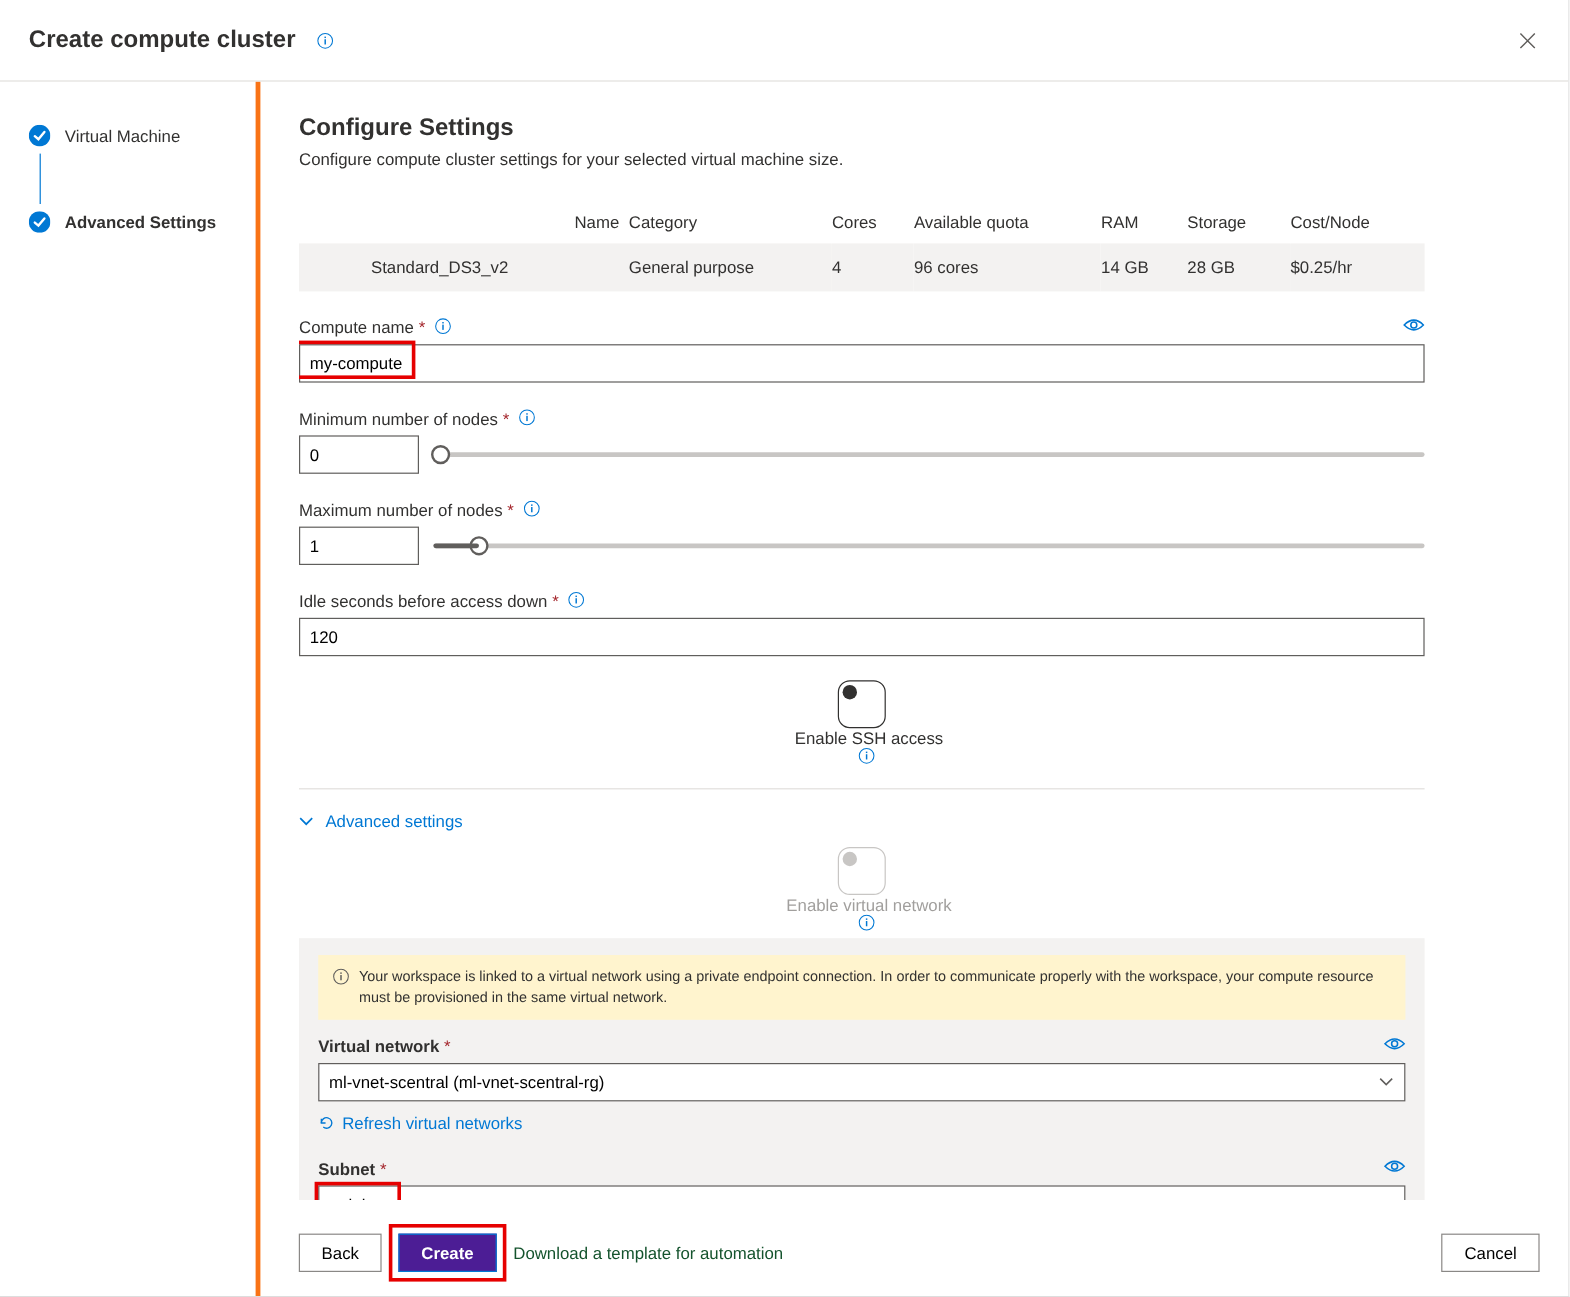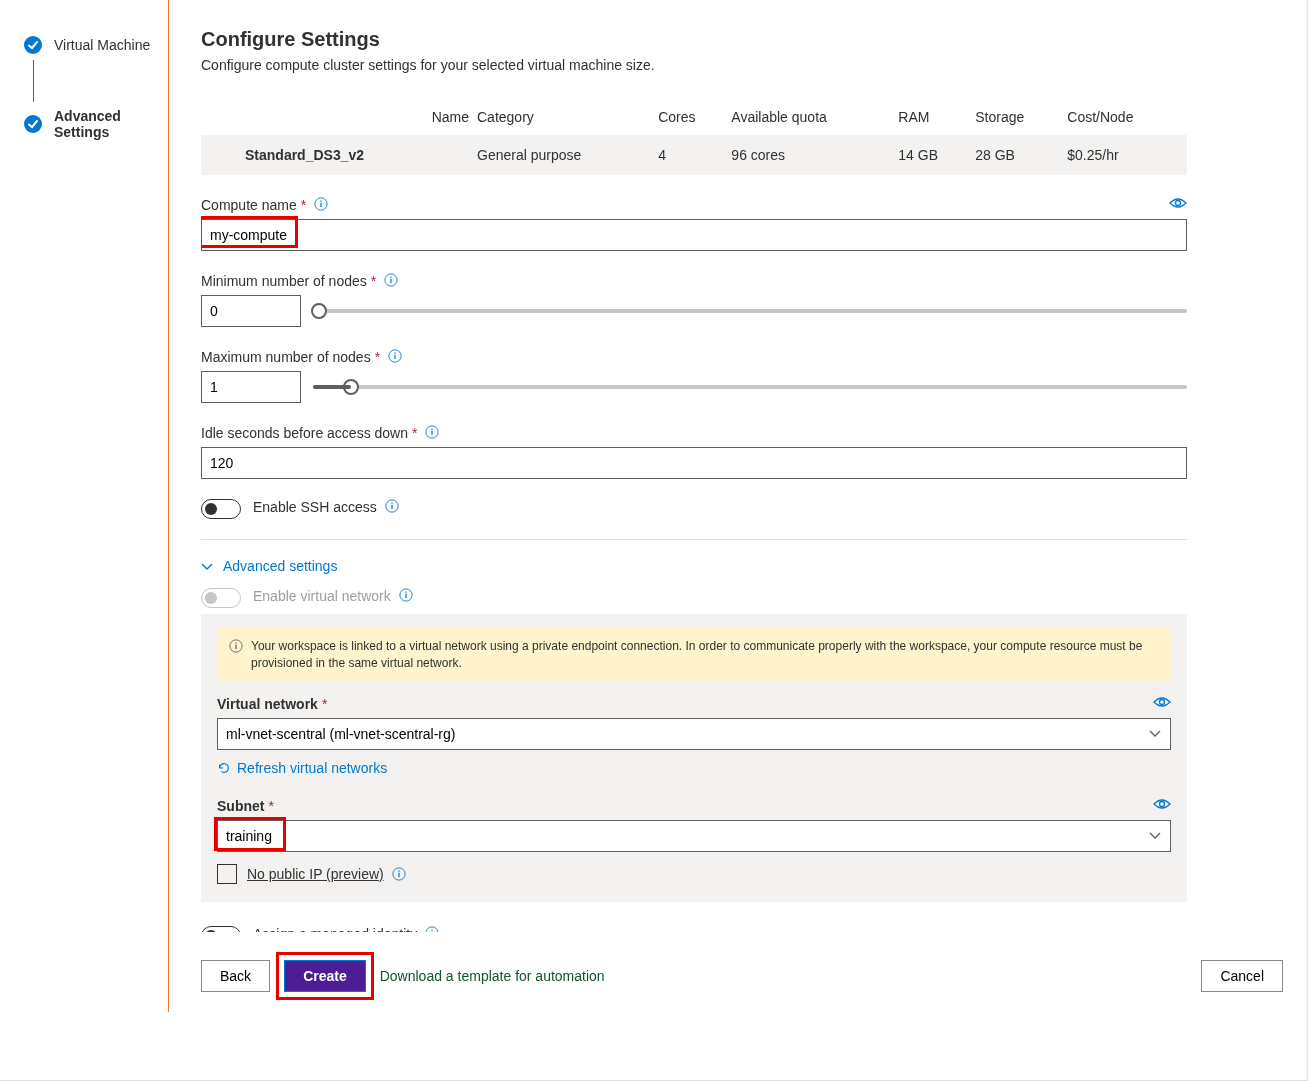--- a/index.html
+++ b/index.html
@@ -23,22 +23,22 @@
   .header .info-icon { margin-left:18px; }
   .close-btn {
     position:absolute; right:22px; top:22px;
     width:24px; height:24px; display:flex; align-items:center; justify-content:center;
     cursor:pointer;
     color:#605e5c;
   }
   
   .body { display:flex; height: calc(100% - 68px); }
   .sidebar {
-    width:169px;
-    border-right:1px solid #f97316;
+    width:217px;
+    border-right:4px solid #f97316;
     padding-top:30px;
   }
   .step {
     display:flex; align-items:center;
     padding: 6px 0 6px 24px;
     position:relative;
   }
   .step-connector {
     position:absolute;
     left:33px; top:30px; height:42px; width:1px;
@@ -60,21 +60,21 @@
     height: calc(100% - 80px);
     overflow:auto;
   }
   h2.section-title { margin:0 0 6px 0; font-size:20px; font-weight:600; }
   .section-desc { color:#323130; font-size:14px; margin-bottom:26px; }
   
   .vm-table { width:100%; border-collapse:collapse; font-size:14px; }
   .vm-table th { text-align:left; font-weight:400; color:#323130; padding:10px 8px 10px 0; }
   .vm-table th:first-child { padding-left:44px;text-align:right; }
   .vm-table td { padding:12px 8px 12px 0; }
-  .vm-table td:first-child { padding-left:44px; font-weight:700; }
+  .vm-table td:first-child { padding-left:60px; font-weight:400; }
   .vm-table tbody tr { background:#f3f2f1; }
   
   .field { margin-top:22px; }
   .field-label { font-size:14px; margin-bottom:6px; display:flex; align-items:flex-start; }
   .req { color:#a4262c; margin-left:4px; }
   .preview-eye {
     color:#0078d4; margin-left:auto;
   }
   .text-input, .select-input {
     width:100%;
@@ -91,21 +91,21 @@
   .slider-track {
     height:4px; background:#c8c6c4; border-radius:2px; flex:1;
   }
   .slider-thumb {
     position:absolute;
     width:16px; height:16px; border-radius:50%;
     background:#fff; border:2px solid #605e5c;
     top:50%; transform:translateY(-50%);
   }
   
-  .toggle-row { display:flex; margin-top:20px; }
+  .toggle-row { display:flex; align-items:center; margin-top:20px;flex-direction:column; }
   .toggle-row.with-border { border-bottom:1px solid #e1dfdd; padding-bottom:20px; }
   .toggle {
     width:40px; height:20px; border-radius:10px;
     border:1px solid #323130;
     position:relative; flex:0 0 40px;
     background:#fff;
     cursor:pointer;
   }
   .toggle .knob {
     width:12px; height:12px; border-radius:50%;
@@ -172,20 +172,35 @@
     display:inline-flex; width:14px; height:14px; margin-left:8px;
     color:#0078d4; align-items:center; justify-content:center;
   }
   .info-circ svg, .preview-eye svg { display:block; }
 </style>
 </head>
 <body>
 
 <div class="screen">
 
+  <div class="header">
+    <span class="header-title">Create compute cluster</span>
+    <span class="info-circ info-icon">
+      <svg width="14" height="14" viewBox="0 0 16 16">
+          <circle cx="8" cy="8" r="7" fill="none" stroke="currentColor" stroke-width="1"></circle>
+          <rect x="7.3" y="6.5" width="1.4" height="5" fill="currentColor"></rect>
+          <rect x="7.3" y="4" width="1.4" height="1.4" fill="currentColor"></rect>
+        </svg>
+    </span>
+    <div class="close-btn">
+      <svg width="14" height="14" viewBox="0 0 14 14">
+          <path d="M1 1 L13 13 M13 1 L1 13" stroke="currentColor" stroke-width="1.2"></path>
+        </svg>
+    </div>
+  </div>
 
   <div class="body">
 
     <div class="sidebar">
       <div class="step">
         <span class="check-circle">
           <svg width="18" height="18" viewBox="0 0 18 18">
               <circle cx="9" cy="9" r="9" fill="#0078d4"></circle>
               <path d="M5 9.5 L8 12 L13 6" stroke="#fff" stroke-width="2" fill="none" stroke-linecap="round"></path>
             </svg>

